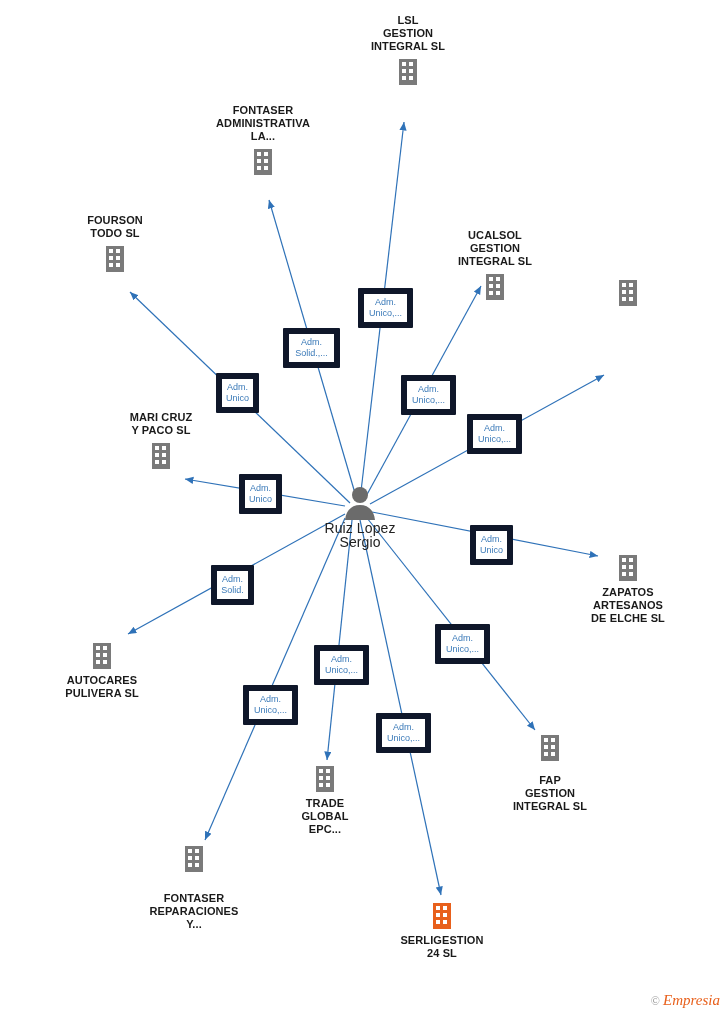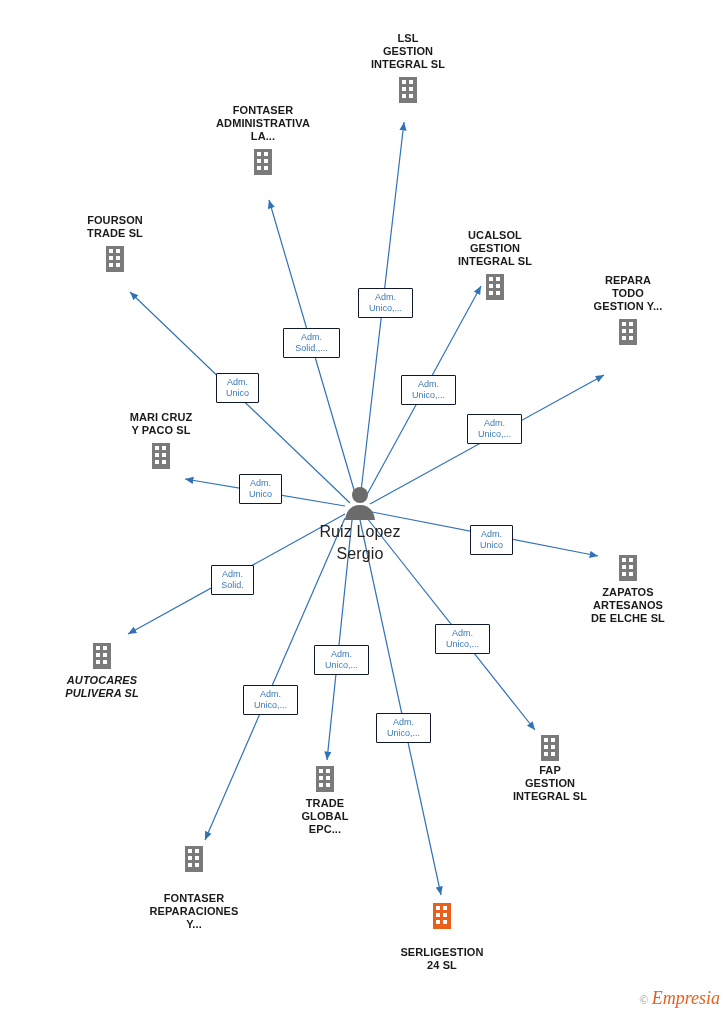--- a/index.html
+++ b/index.html
@@ -31,32 +31,32 @@
     font-size: 11px;
     line-height: 13px;
   }
   .node-label {
     white-space: pre-line;
     font-weight: bold;
     letter-spacing: 0.1px;
   }
   .center-node .node-label {
     font-weight: normal;
-    font-size: 16px;
-    line-height: 22px;
+    font-size: 14px;
+    line-height: 14px;
     color: #222;
   }
   .bldg {
     display: block;
     margin: 0 auto;
   }
   .edge-label {
     position: absolute;
     box-sizing: border-box;
-    border: 1px solid #0f172a;
+    border: 6px solid #0f172a;
     background: #ffffff;
     color: #3b7ab8;
     font-size: 9px;
     line-height: 11px;
     padding: 3px 4px;
     text-align: center;
     white-space: pre-line;
     border-radius: 1px;
   }
   .watermark {
@@ -67,21 +67,21 @@
     color: #9b9b9b;
     font-family: "Liberation Serif", serif;
   }
   .watermark .c {
     color: #9b9b9b;
     font-size: 12px;
   }
   .watermark .orange {
     color: #e8601c;
     font-style: italic;
-    font-size: 18px;
+    font-size: 15px;
     font-family: Liberation Serif, serif;
   }
 </style>
 </head>
 <body>
 
 <div id="graph">
 
   <svg id="edges" viewBox="0 0 728 1015">
     <defs>
@@ -107,21 +107,21 @@
 
   <div class="node center-node" style="left:310px; top:485px; width:100px;">
     <svg class="bldg" width="34" height="36" viewBox="0 0 34 36">
       <circle cx="17" cy="10" r="8" fill="#6b6b6b"></circle>
       <path d="M17 20 C8 20 3 26 2 35 L32 35 C31 26 26 20 17 20 Z" fill="#6b6b6b"></path>
     </svg>
     <div class="node-label">Ruiz Lopez
 Sergio</div>
   </div>
 
-  <div class="node" style="left:358px; top:32px; width:100px;">
+  <div class="node" style="left:358px; top:14px; width:100px;">
     <div class="node-label">LSL
 GESTION
 INTEGRAL  SL</div>
     <svg class="bldg" width="24" height="30" viewBox="0 0 24 30" style="margin-top:4px;">
       <rect x="3" y="2" width="18" height="26" fill="#7a7a7a"></rect>
       <g fill="#ffffff">
           <rect x="6" y="5" width="4" height="4"></rect>
           <rect x="13" y="5" width="4" height="4"></rect>
           <rect x="6" y="12" width="4" height="4"></rect>
           <rect x="13" y="12" width="4" height="4"></rect>
@@ -143,21 +143,21 @@
           <rect x="6" y="12" width="4" height="4"></rect>
           <rect x="13" y="12" width="4" height="4"></rect>
           <rect x="6" y="19" width="4" height="4"></rect>
           <rect x="13" y="19" width="4" height="4"></rect>
         </g>
     </svg>
   </div>
 
   <div class="node" style="left:65px; top:214px; width:100px;">
     <div class="node-label">FOURSON
-TRADE  SL</div>
+TODO  SL</div>
     <svg class="bldg" width="24" height="30" viewBox="0 0 24 30" style="margin-top:4px;">
       <rect x="3" y="2" width="18" height="26" fill="#7a7a7a"></rect>
       <g fill="#ffffff">
           <rect x="6" y="5" width="4" height="4"></rect>
           <rect x="13" y="5" width="4" height="4"></rect>
           <rect x="6" y="12" width="4" height="4"></rect>
           <rect x="13" y="12" width="4" height="4"></rect>
           <rect x="6" y="19" width="4" height="4"></rect>
           <rect x="13" y="19" width="4" height="4"></rect>
         </g>
@@ -175,23 +175,20 @@
           <rect x="13" y="5" width="4" height="4"></rect>
           <rect x="6" y="12" width="4" height="4"></rect>
           <rect x="13" y="12" width="4" height="4"></rect>
           <rect x="6" y="19" width="4" height="4"></rect>
           <rect x="13" y="19" width="4" height="4"></rect>
         </g>
     </svg>
   </div>
 
   <div class="node" style="left:578px; top:274px; width:100px;">
-    <div class="node-label">REPARA
-TODO
-GESTION Y...</div>
     <svg class="bldg" width="24" height="30" viewBox="0 0 24 30" style="margin-top:4px;">
       <rect x="3" y="2" width="18" height="26" fill="#7a7a7a"></rect>
       <g fill="#ffffff">
           <rect x="6" y="5" width="4" height="4"></rect>
           <rect x="13" y="5" width="4" height="4"></rect>
           <rect x="6" y="12" width="4" height="4"></rect>
           <rect x="13" y="12" width="4" height="4"></rect>
           <rect x="6" y="19" width="4" height="4"></rect>
           <rect x="13" y="19" width="4" height="4"></rect>
         </g>
@@ -236,37 +233,37 @@
       <rect x="3" y="2" width="18" height="26" fill="#7a7a7a"></rect>
       <g fill="#ffffff">
           <rect x="6" y="5" width="4" height="4"></rect>
           <rect x="13" y="5" width="4" height="4"></rect>
           <rect x="6" y="12" width="4" height="4"></rect>
           <rect x="13" y="12" width="4" height="4"></rect>
           <rect x="6" y="19" width="4" height="4"></rect>
           <rect x="13" y="19" width="4" height="4"></rect>
         </g>
     </svg>
-    <div class="node-label" style="margin-top:3px;font-style:italic;">AUTOCARES
+    <div class="node-label" style="margin-top:3px;">AUTOCARES
 PULIVERA SL</div>
   </div>
 
   <div class="node" style="left:495px; top:733px; width:110px;">
     <svg class="bldg" width="24" height="30" viewBox="0 0 24 30">
       <rect x="3" y="2" width="18" height="26" fill="#7a7a7a"></rect>
       <g fill="#ffffff">
           <rect x="6" y="5" width="4" height="4"></rect>
           <rect x="13" y="5" width="4" height="4"></rect>
           <rect x="6" y="12" width="4" height="4"></rect>
           <rect x="13" y="12" width="4" height="4"></rect>
           <rect x="6" y="19" width="4" height="4"></rect>
           <rect x="13" y="19" width="4" height="4"></rect>
         </g>
     </svg>
-    <div class="node-label" style="margin-top:1px;">FAP
+    <div class="node-label" style="margin-top:11px;">FAP
 GESTION
 INTEGRAL  SL</div>
   </div>
 
   <div class="node" style="left:275px; top:764px; width:100px;">
     <svg class="bldg" width="24" height="30" viewBox="0 0 24 30">
       <rect x="3" y="2" width="18" height="26" fill="#7a7a7a"></rect>
       <g fill="#ffffff">
           <rect x="6" y="5" width="4" height="4"></rect>
           <rect x="13" y="5" width="4" height="4"></rect>
@@ -303,21 +300,21 @@
       <rect x="3" y="2" width="18" height="26" fill="#e8601c"></rect>
       <g fill="#ffffff">
           <rect x="6" y="5" width="4" height="4"></rect>
           <rect x="13" y="5" width="4" height="4"></rect>
           <rect x="6" y="12" width="4" height="4"></rect>
           <rect x="13" y="12" width="4" height="4"></rect>
           <rect x="6" y="19" width="4" height="4"></rect>
           <rect x="13" y="19" width="4" height="4"></rect>
         </g>
     </svg>
-    <div class="node-label" style="margin-top:15px;">SERLIGESTION
+    <div class="node-label" style="margin-top:3px;">SERLIGESTION
 24  SL</div>
   </div>
 
   <div class="edge-label" style="left:358px; top:288px; width:55px;">Adm.
 Unico,...</div>
   <div class="edge-label" style="left:283px; top:328px; width:57px;">Adm.
 Solid.,...</div>
   <div class="edge-label" style="left:216px; top:373px; width:43px;">Adm.
 Unico</div>
   <div class="edge-label" style="left:401px; top:375px; width:55px;">Adm.

